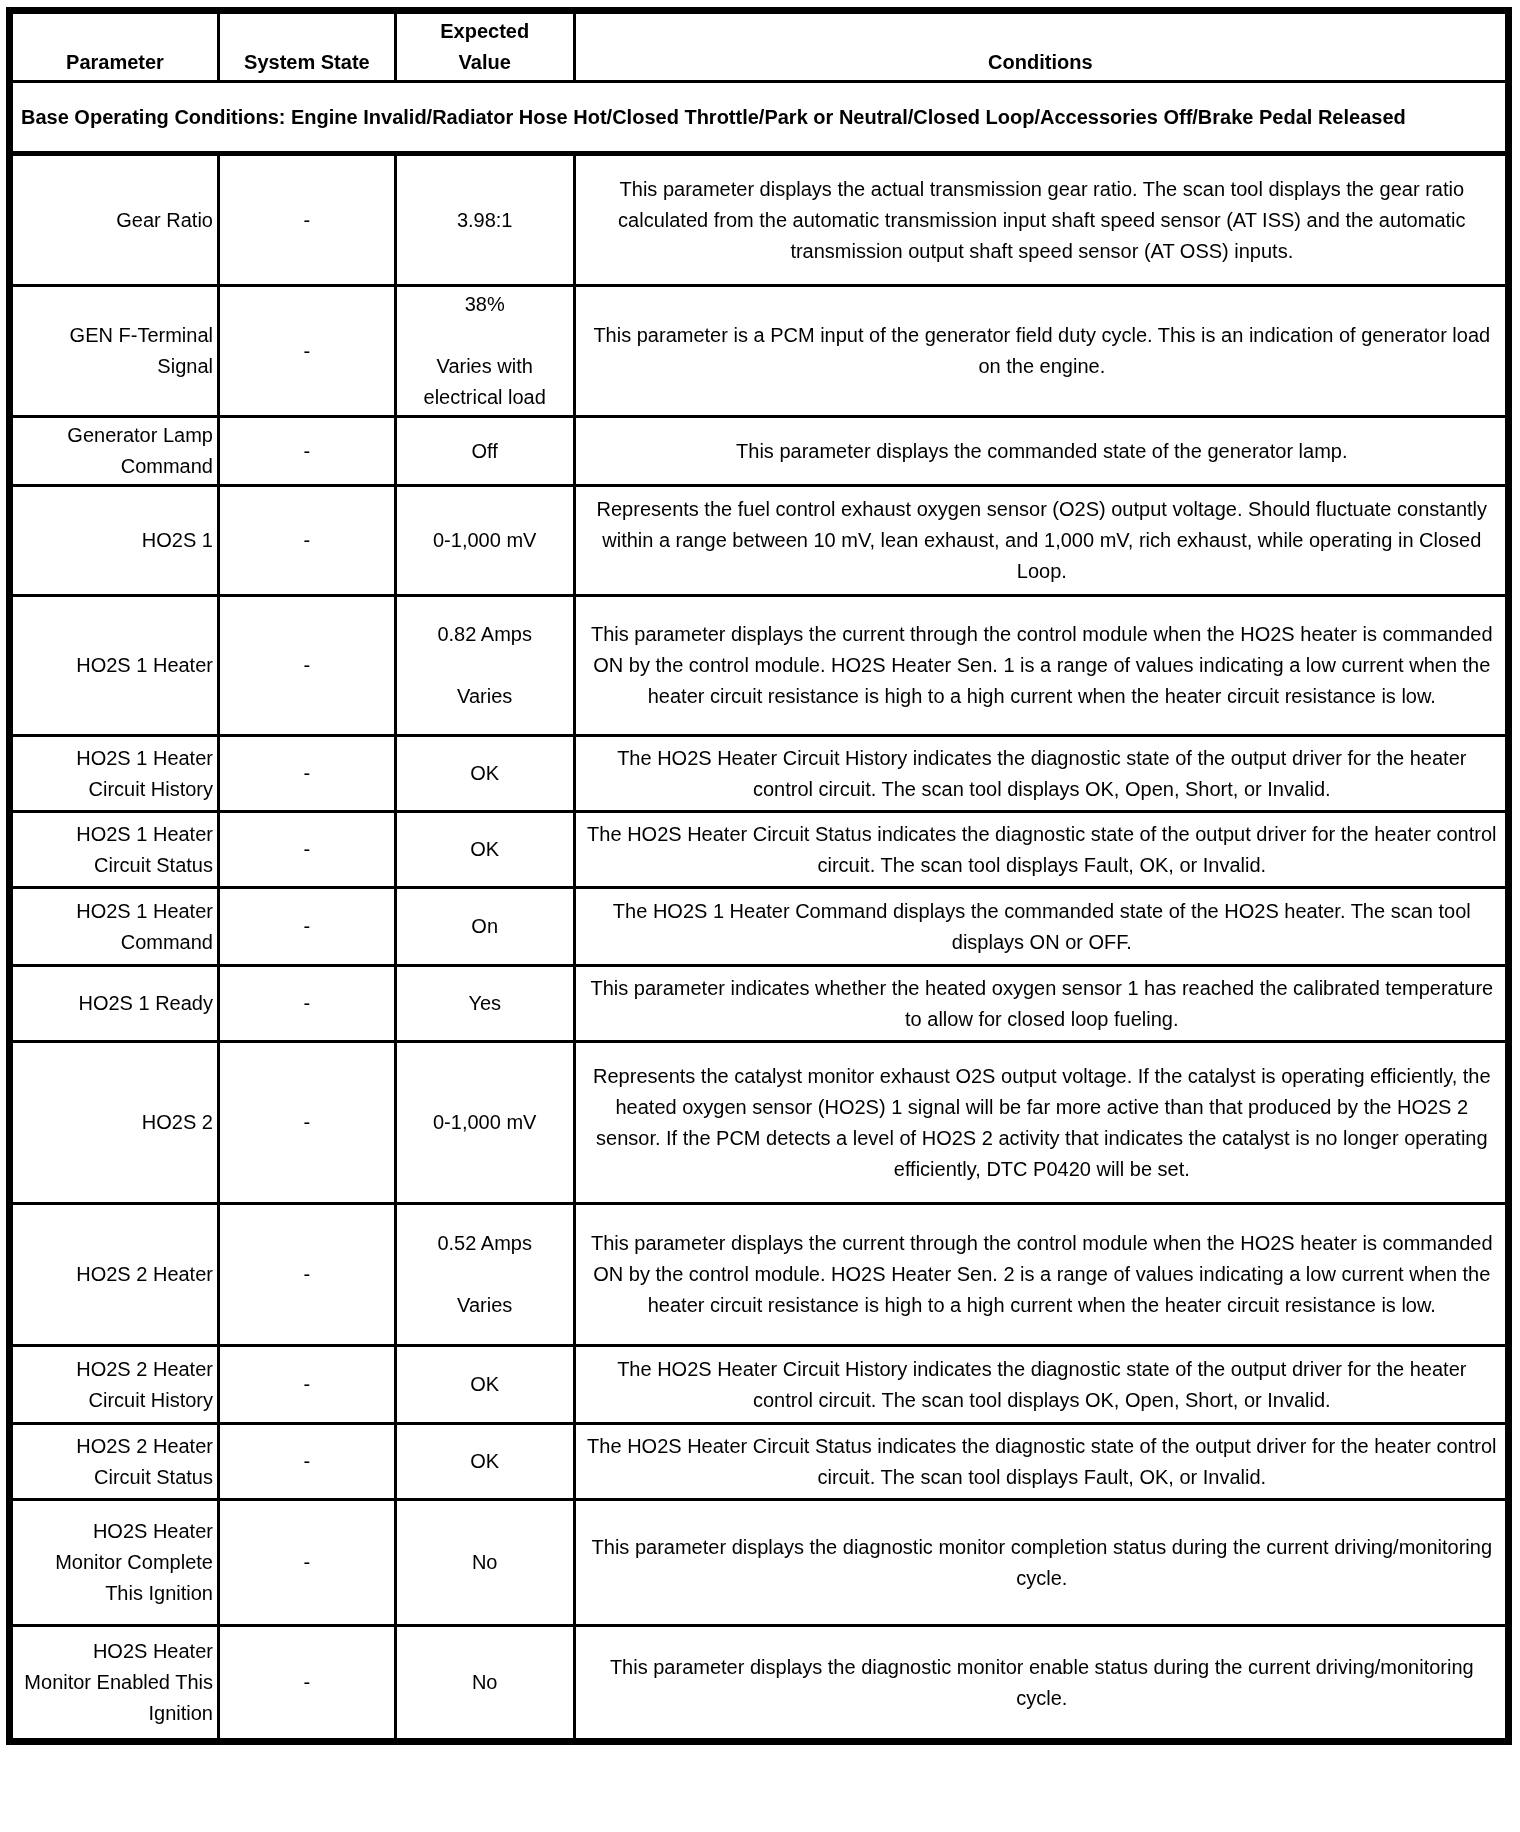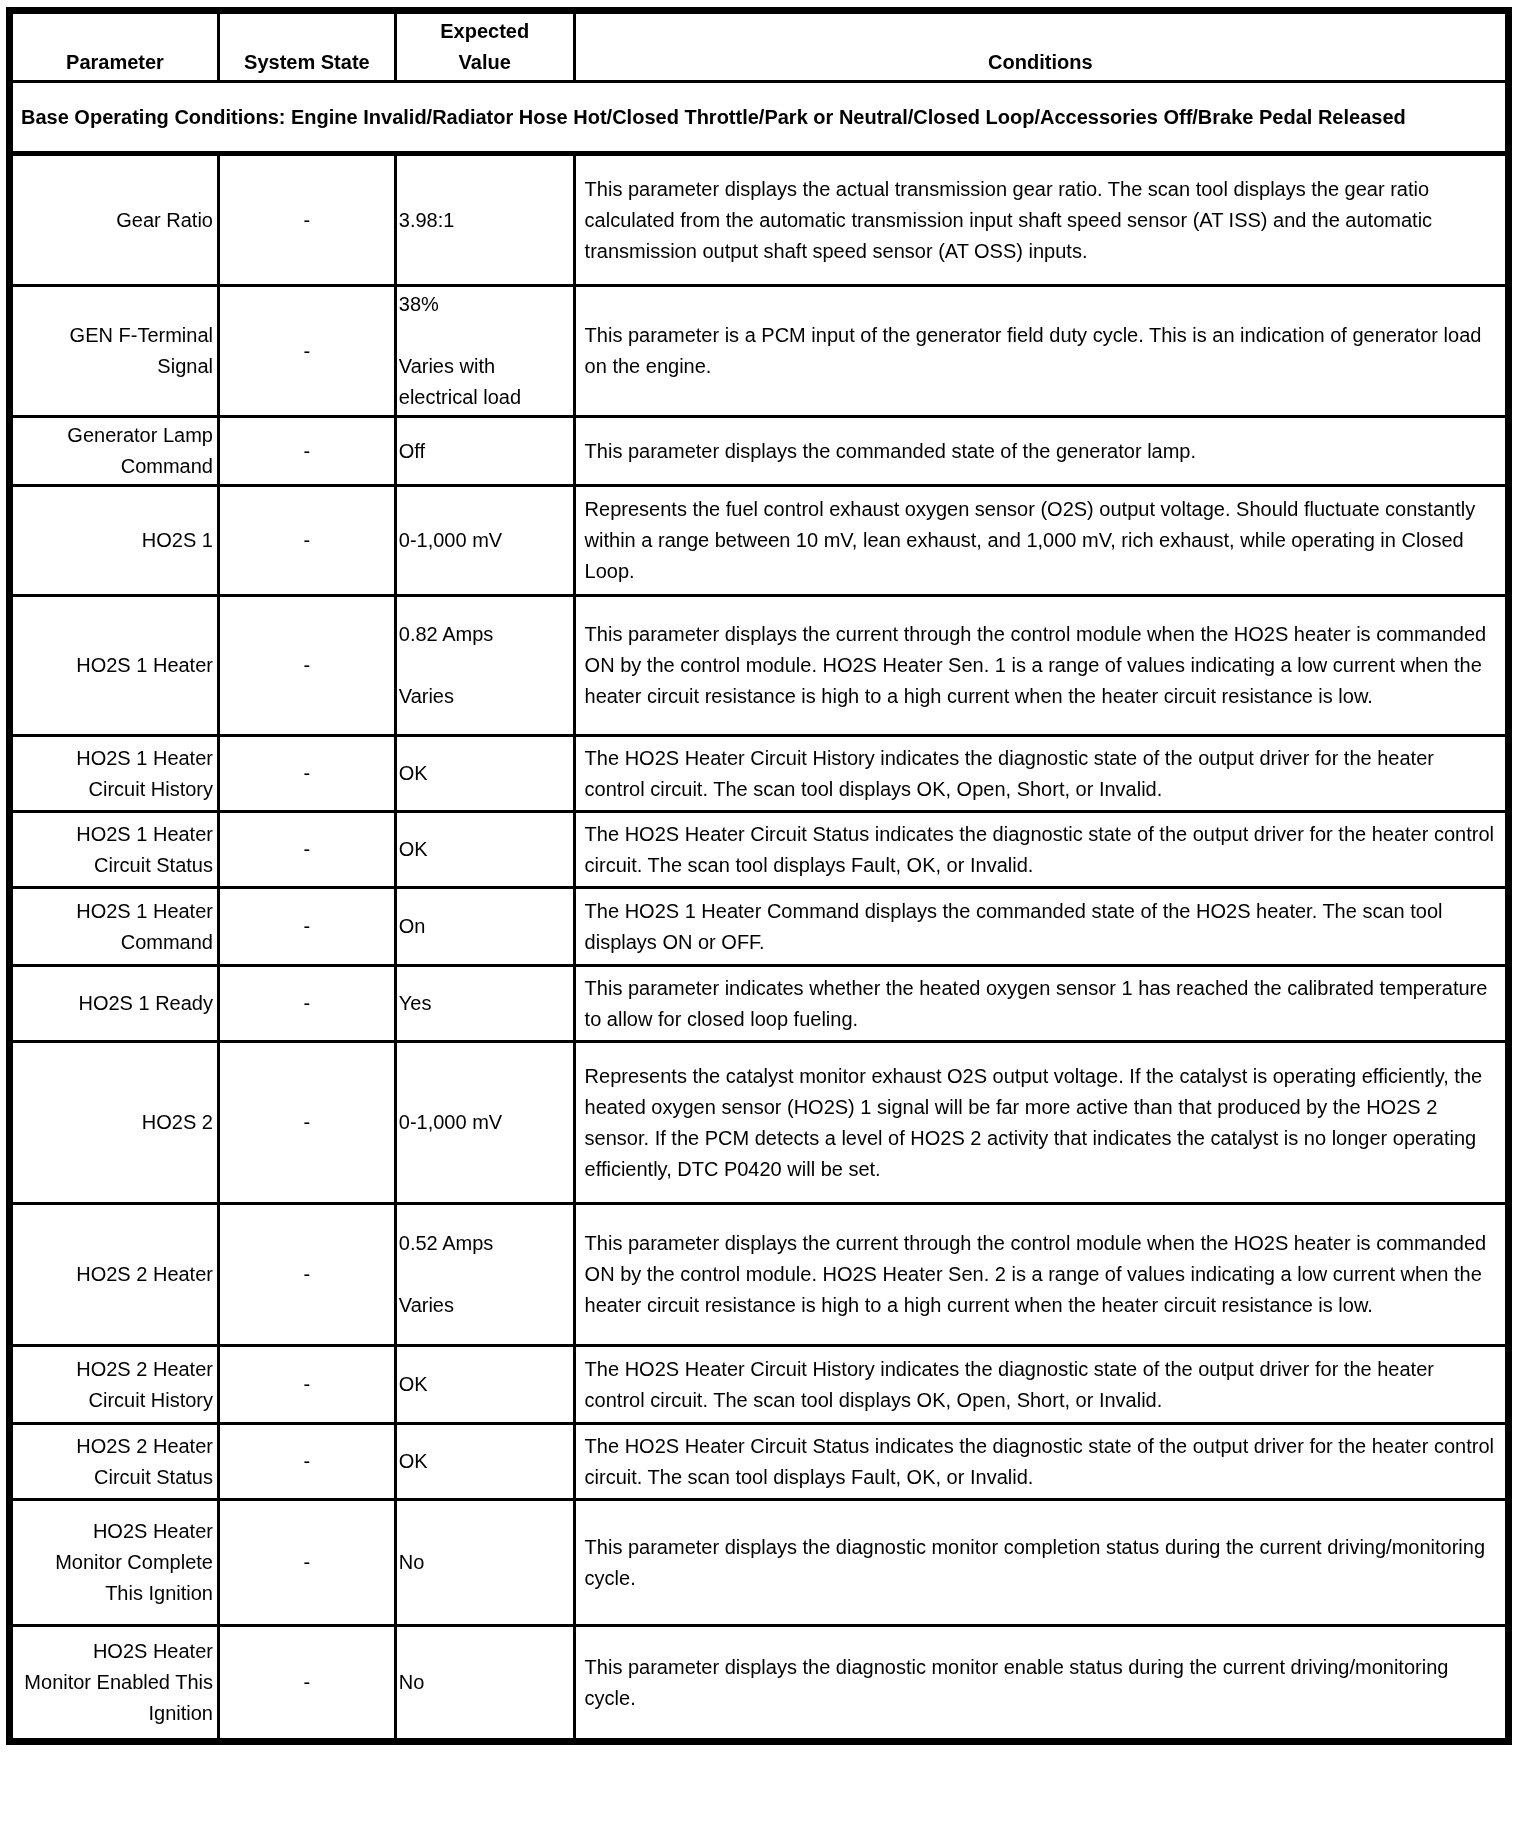--- a/index.html
+++ b/index.html
@@ -46,26 +46,27 @@
   }
   td.param {
     text-align: right;
     padding-left: 8px;
     padding-right: 4px;
   }
   td.state {
     text-align: center;
   }
   td.value {
+    text-align: center;
     padding-left: 2px;
     padding-right: 2px;
     margin-left: 36px;
   }
   td.desc {
-    text-align: left;
+    text-align: center;
     padding-left: 9px;
     padding-right: 6px;
   }
 </style>
 </head>
 <body>
 
 <table class="data-table">
   <colgroup>
     <col class="c-param">

